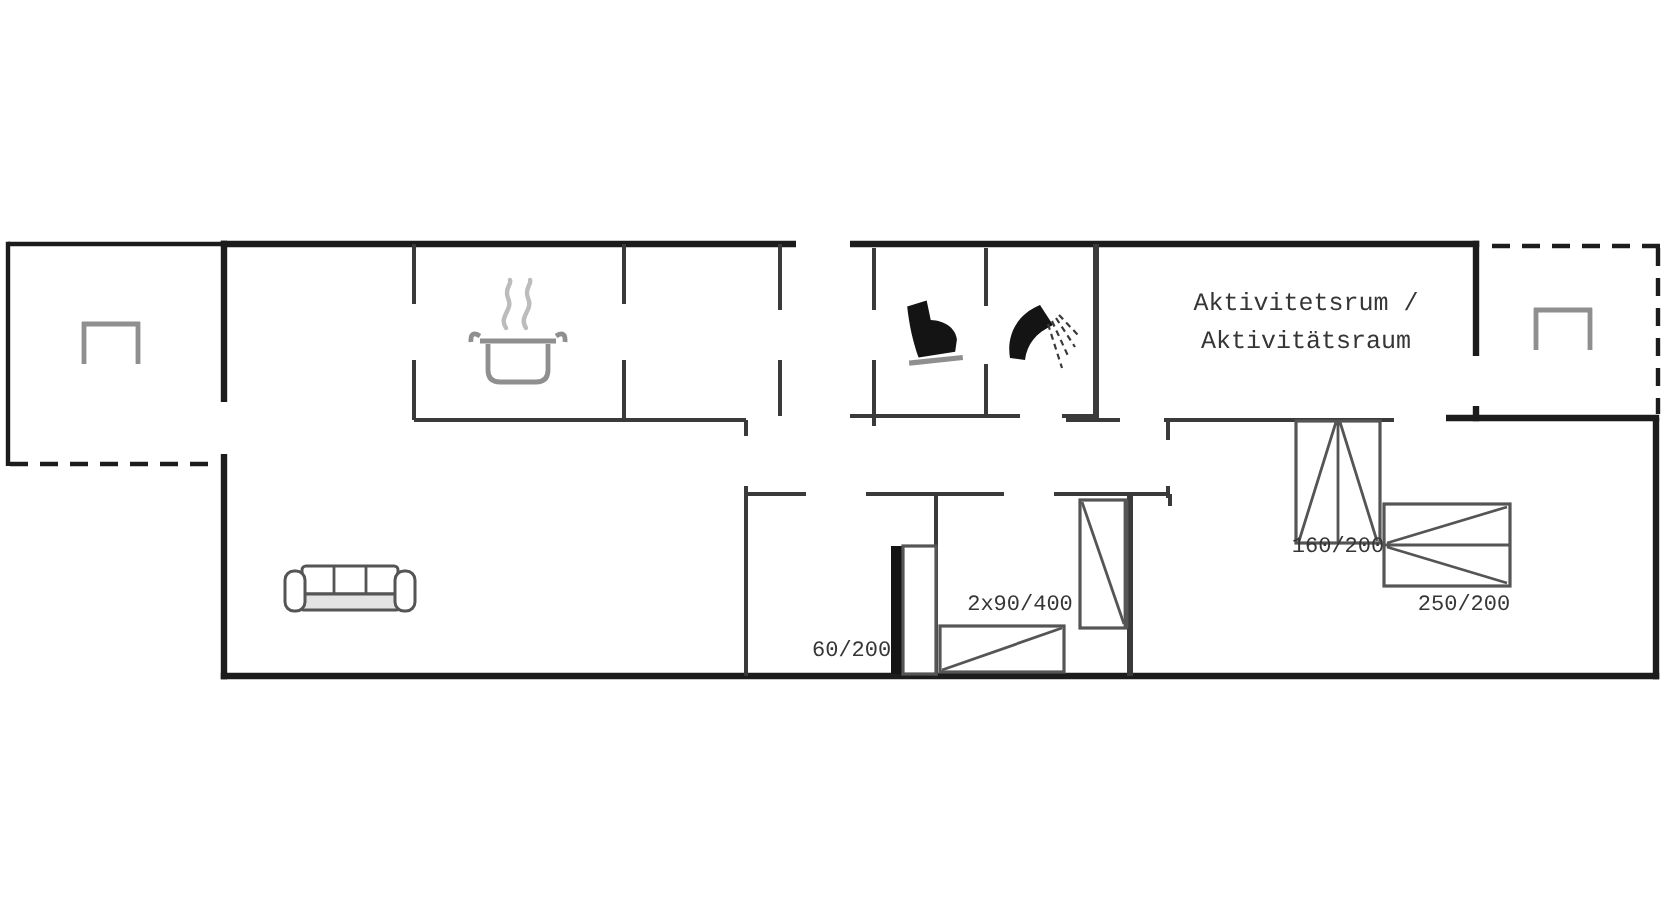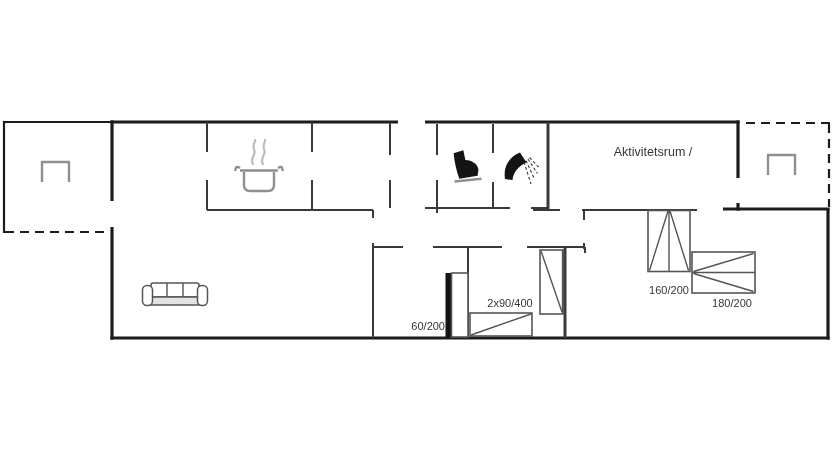--- a/index.html
+++ b/index.html
@@ -1,19 +1,19 @@
 <!DOCTYPE html>
 <html style="--wall: #1c1c1c; --interior_wall: #3a3a3a; --furniture_line: #555555; --furniture_gray: #8f8f8f; --fixture_black: #141414; --steam_gray: #bcbcbc; --text: #363636; --background: #ffffff;"><head>
 <meta charset="utf-8">
 <style>
   html,body{margin:0;padding:0;background:var(--background,#fff);}
   .plan{
     position:relative;width:834px;height:460px;
     background:var(--background,#ffffff);overflow:hidden;
-    font-family:Liberation Sans, sans-serif;
+    font-family:Liberation Mono, monospace;
   }
   svg{position:absolute;left:0;top:0;}
   
   .w-ext{stroke:var(--wall,#1c1c1c);stroke-width:3.2;fill:none;}
   .w-ter{stroke:var(--wall,#1c1c1c);stroke-width:2.2;fill:none;}
   .w-ter.dash{stroke-dasharray:9 6;}
   .w-int{stroke:var(--interior_wall,#3a3a3a);stroke-width:2;fill:none;}
   .w-int.thick{stroke-width:3;}
   .bed{stroke:var(--furniture_line,#555);stroke-width:1.6;fill:#fff;}
   .bedline{stroke:var(--furniture_line,#555);stroke-width:1.4;fill:none;}
@@ -142,22 +142,23 @@
       <path class="fx" d="M505,179 C503,167 509,157 520,152.5 L526.5,162.5 C518,166.5 513.5,172 512.5,180 Z"></path>
       <path class="spray" d="M524,162 L531,184"></path>
       <path class="spray" d="M526,160.5 L534.5,179"></path>
       <path class="spray" d="M528,159 L537.5,173.5"></path>
       <path class="spray" d="M529.5,157.5 L539,167.5"></path>
     </g>
   </svg>
 
   <div class="room-lbl" style="left:578px;top:143px;width:150px;">
     <div>Aktivitetsrum /</div>
+    <div>Aktivitätsraum</div>
   </div>
 
   <div class="lbl" style="left:406px;top:320px;width:39px;text-align:right;">60/200</div>
 
   <div class="lbl" style="left:482px;top:297px;width:56px;text-align:center;">2x90/400</div>
 
-  <div class="lbl" style="left:645px;top:284px;width:48px;text-align:center;">160/200</div>
+  <div class="lbl" style="left:645px;top:268px;width:48px;text-align:center;">160/200</div>
 
-  <div class="lbl" style="left:706px;top:297px;width:52px;text-align:center;">180/200</div>
+  <div class="lbl" style="left:706px;top:297px;width:52px;text-align:center;">250/200</div>
 </div>
 
 </body></html>

